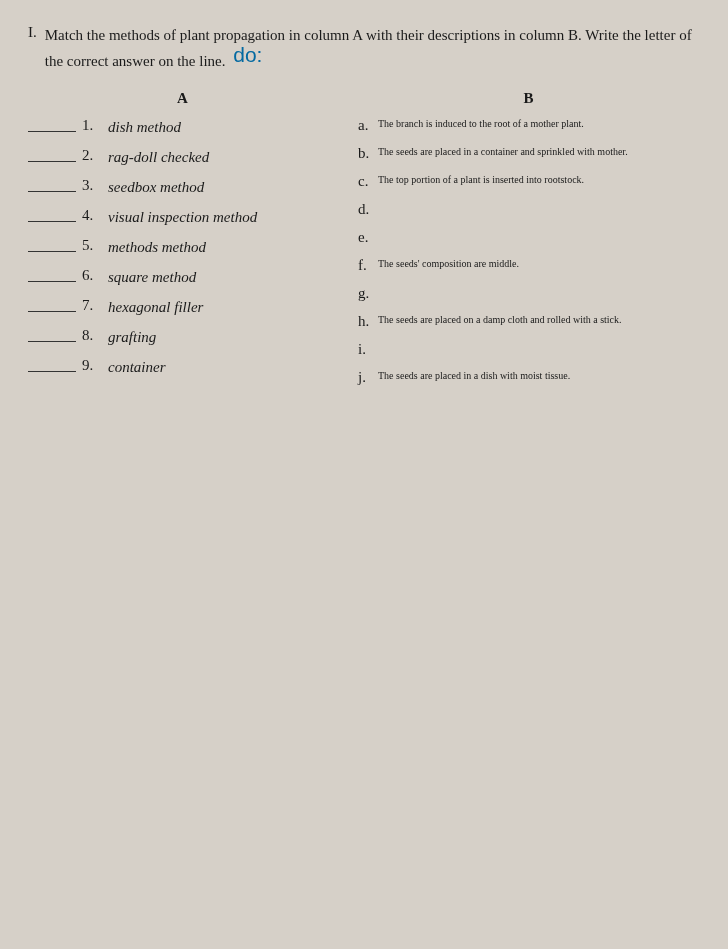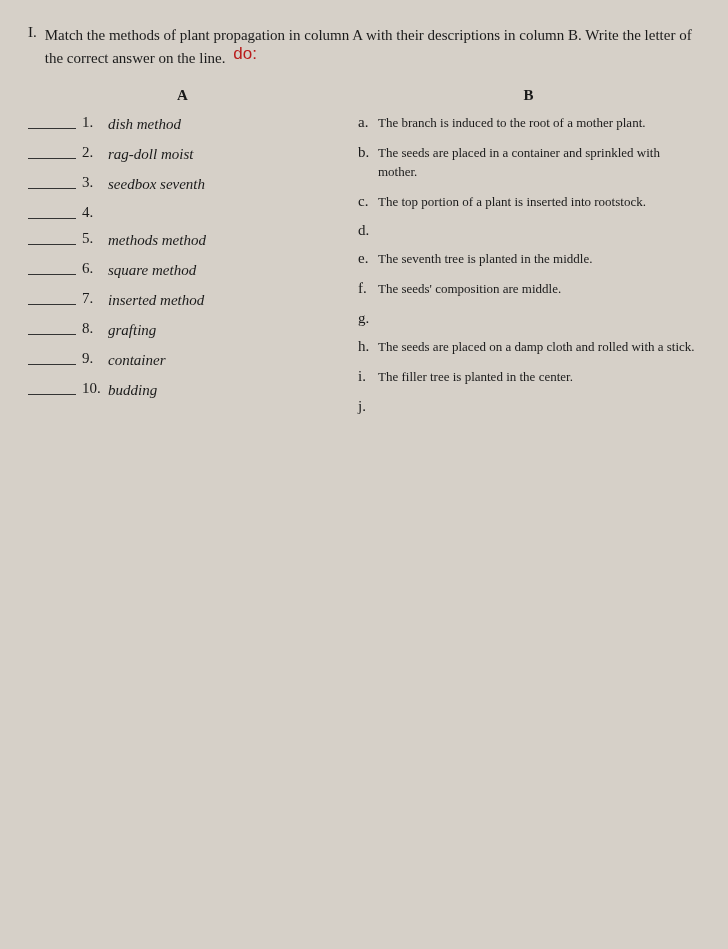--- a/index.html
+++ b/index.html
@@ -13,22 +13,22 @@
       min-height: 949px;
       background-color: #d6d0c8;
       font-family: Georgia, 'Times New Roman', serif;
       font-size: 15px;
       color: #1a1a1a;
       padding: 24px 28px 24px 28px;
     }
 
     .handwritten {
       font-family: 'Comic Sans MS', cursive, sans-serif;
-      font-size: 17px;
-      color: #b91c1c;
+      font-size: 21px;
+      color: #0369a1;
       position: relative;
       top: -4px;
       left: 4px;
     }
 
     .columns-wrapper {
       display: flex;
       gap: 0px;
       align-items: flex-start;
     }
@@ -95,21 +95,21 @@
     }
 
     .b-letter {
       flex-shrink: 0;
       min-width: 20px;
       font-size: 15px;
     }
 
     .b-text {
       line-height: 1.45;
-      font-size: 13px;
+      font-size: 10px;
     }
   </style>
 </head>
 <body>
 
 <div>
   <div style="display:flex; align-items:flex-start; margin-bottom:18px;">
     <span style="margin-right:8px; font-size:15px; flex-shrink:0;">I.</span>
     <div>
       <span style="font-size:15px; line-height:1.5;">Match the methods of plant propagation in column A with their descriptions in column B. Write the letter of the correct answer on the line.</span>
@@ -124,69 +124,65 @@
 
       <div class="item-row">
         <span class="blank-line"></span>
         <span class="item-number">1.</span>
         <span class="item-label">dish method</span>
       </div>
 
       <div class="item-row">
         <span class="blank-line"></span>
         <span class="item-number">2.</span>
-        <span class="item-label">rag-doll moist</span>
+        <span class="item-label">rag-doll checked</span>
       </div>
 
       <div class="item-row">
         <span class="blank-line"></span>
         <span class="item-number">3.</span>
-        <span class="item-label">seedbox seventh</span>
+        <span class="item-label">seedbox method</span>
       </div>
 
       <div class="item-row">
         <span class="blank-line"></span>
         <span class="item-number">4.</span>
+        <span class="item-label">visual inspection method</span>
       </div>
 
       <div class="item-row">
         <span class="blank-line"></span>
         <span class="item-number">5.</span>
         <span class="item-label">methods method</span>
       </div>
 
       <div class="item-row">
         <span class="blank-line"></span>
         <span class="item-number">6.</span>
         <span class="item-label">square method</span>
       </div>
 
       <div class="item-row">
         <span class="blank-line"></span>
         <span class="item-number">7.</span>
-        <span class="item-label">inserted method</span>
+        <span class="item-label">hexagonal filler</span>
       </div>
 
       <div class="item-row">
         <span class="blank-line"></span>
         <span class="item-number">8.</span>
         <span class="item-label">grafting</span>
       </div>
 
       <div class="item-row">
         <span class="blank-line"></span>
         <span class="item-number">9.</span>
         <span class="item-label">container</span>
       </div>
 
-      <div class="item-row">
-        <span class="blank-line"></span>
-        <span class="item-number">10.</span>
-        <span class="item-label">budding</span>
-      </div>
     </div>
 
     <div class="column-b">
       <div class="column-header col-b-header">B</div>
 
       <div class="b-item-row">
         <span class="b-letter">a.</span>
         <span class="b-text">The branch is induced to the root of a mother plant.</span>
       </div>
 
@@ -199,41 +195,40 @@
         <span class="b-letter">c.</span>
         <span class="b-text">The top portion of a plant is inserted into rootstock.</span>
       </div>
 
       <div class="b-item-row">
         <span class="b-letter">d.</span>
       </div>
 
       <div class="b-item-row">
         <span class="b-letter">e.</span>
-        <span class="b-text">The seventh tree is planted in the middle.</span>
       </div>
 
       <div class="b-item-row">
         <span class="b-letter">f.</span>
         <span class="b-text">The seeds' composition are middle.</span>
       </div>
 
       <div class="b-item-row">
         <span class="b-letter">g.</span>
       </div>
 
       <div class="b-item-row">
         <span class="b-letter">h.</span>
         <span class="b-text">The seeds are placed on a damp cloth and rolled with a stick.</span>
       </div>
 
       <div class="b-item-row">
         <span class="b-letter">i.</span>
-        <span class="b-text">The filler tree is planted in the center.</span>
       </div>
 
       <div class="b-item-row">
         <span class="b-letter">j.</span>
+        <span class="b-text">The seeds are placed in a dish with moist tissue.</span>
       </div>
     </div>
 
   </div>
 </div>
 
 </body></html>

